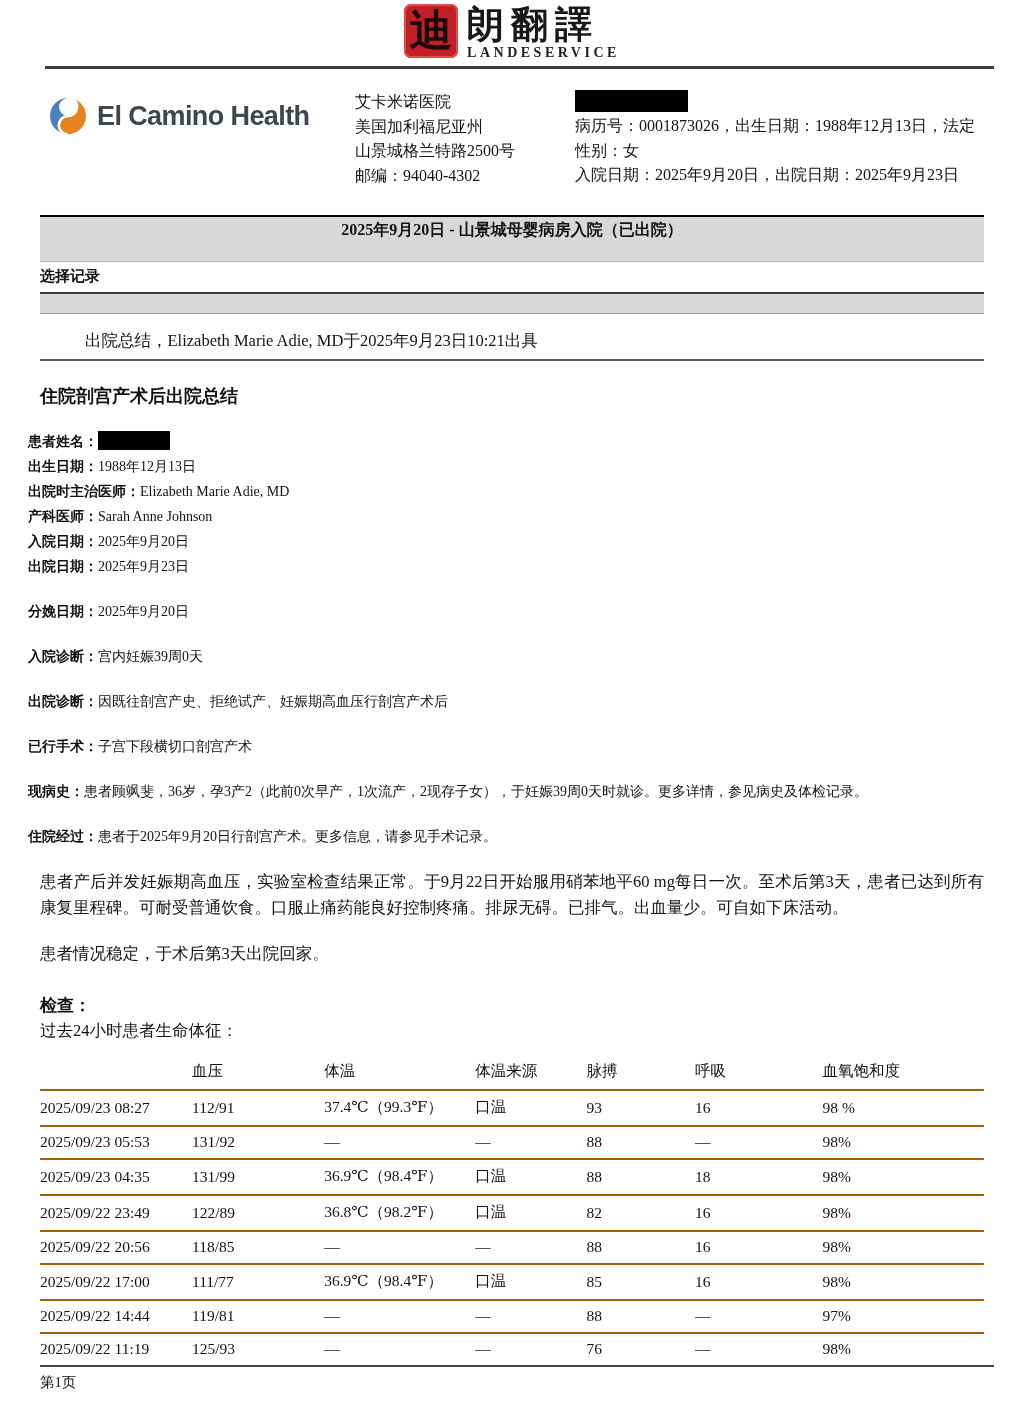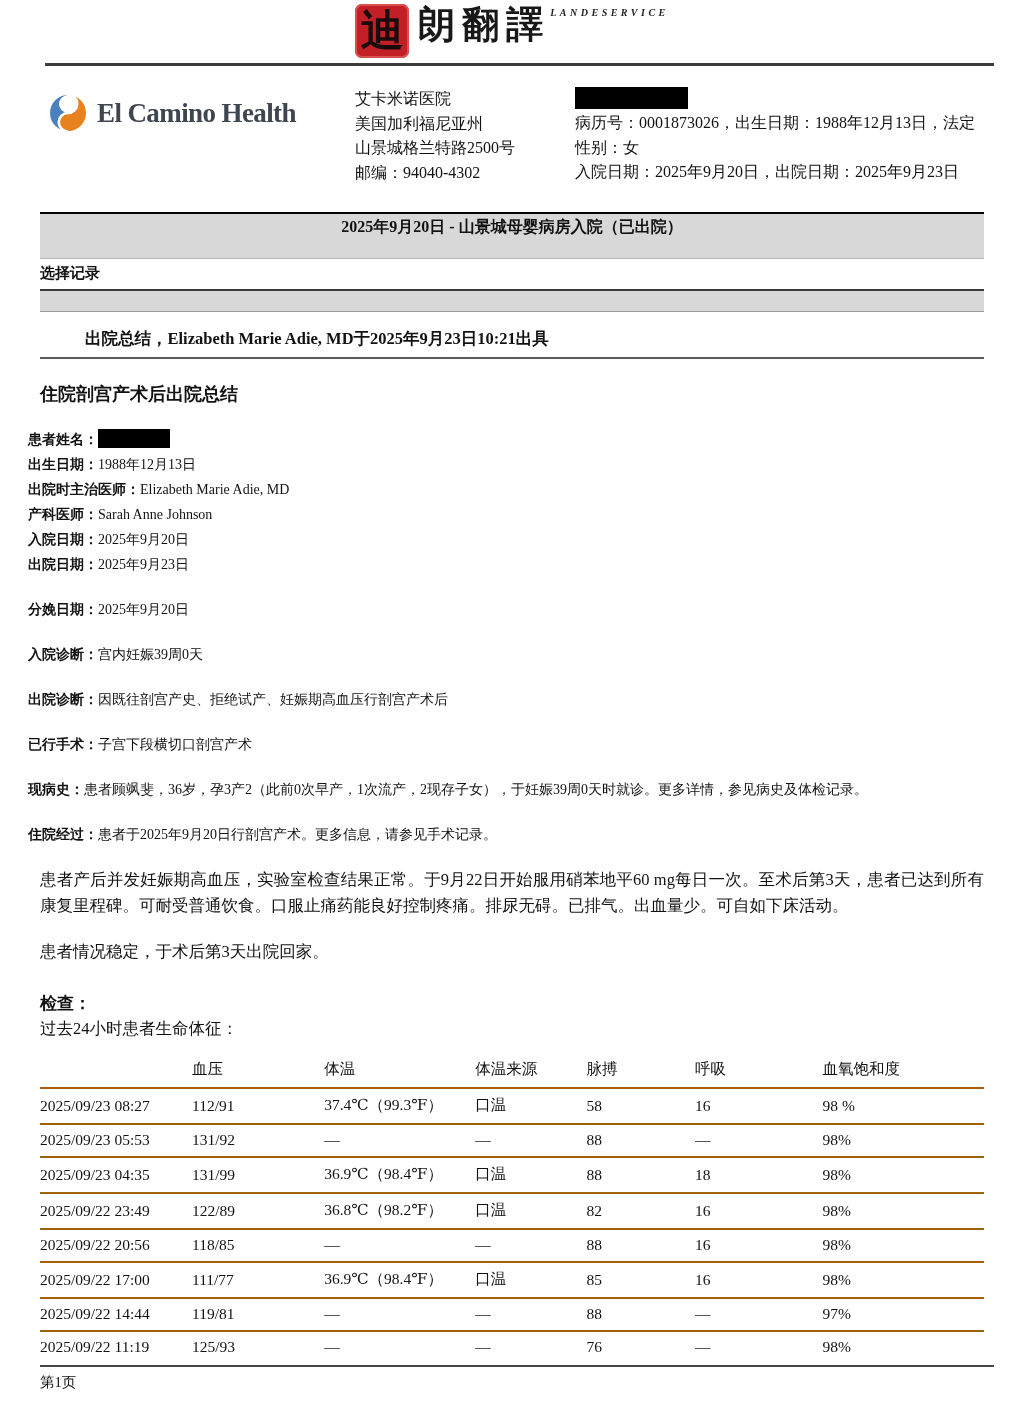--- a/index.html
+++ b/index.html
@@ -8,45 +8,45 @@
     font-family:"Liberation Serif","DejaVu Serif",serif;
     display:flex; flex-direction:column; overflow:hidden;
   }
   
   .trans-header { display:flex; justify-content:center; align-items:flex-start; gap:9px; padding-top:4px; }
   .stamp {
     width:54px; height:54px; background:#c22026; border-radius:7px;
     display:flex; align-items:center; justify-content:center;
     font-size:43px; font-weight:bold; color:#190b0b; box-shadow:inset 0 0 0 2px #d9504f;
   }
-  .brand-col { display:flex; flex-direction:row; padding-top:2px; }
+  .brand-col { display:flex; flex-direction:column; padding-top:2px; }
   .brand-cn { font-size:37px; font-weight:bold; line-height:38px; letter-spacing:7px; color:#181818; }
-  .brand-en { font-size:10px; font-weight:bold; letter-spacing:3.5px; margin-top:1px; color:#222;font-style:italic; }
+  .brand-en { font-size:14px; font-weight:bold; letter-spacing:3.5px; margin-top:1px; color:#222; }
   .header-rule { border-top:3px solid #3c3c3c; margin:5px 30px 0 45px; }
 
   
   .letterhead { display:flex; padding:21px 40px 0 48px; }
   .logo-block { width:307px; display:flex; align-items:center; gap:9px; align-self:flex-start; padding-top:6px; }
   .logo-mark { width:40px; height:40px; flex:0 0 auto; }
   .logo-text {
-    font-family:Liberation Serif, serif; font-weight:bold;
+    font-family:Liberation Sans, sans-serif; font-weight:bold;
     font-size:27px; color:#3e4650; letter-spacing:-0.6px; white-space:nowrap;
   }
   .hospital-block { width:220px; font-size:16px; line-height:24.5px; }
   .patient-block { flex:1; font-size:16px; line-height:24.5px; }
   .redaction-lg { width:113px; height:22px; background:#000; display:block; margin-bottom:2px; }
 
   
   .banner {
     margin:27px 40px 0; background:#d8d8d8; border-top:2px solid #000; border-bottom:1px solid #b5b5b5;
     text-align:center; font-weight:bold; font-size:16px; padding:3px 0 20px;
   }
   .select-record { margin:1px 40px 0; font-size:15px; font-weight:bold; padding:4px 0 3px; }
   .bar-empty { margin:3px 40px 0; background:#d8d8d8; border-top:2px solid #3a3a3a; border-bottom:1px solid #9c9c9c; height:20px; }
-  .doc-heading { margin:16px 40px 0; padding-left:45px; font-weight:bold; font-size:16.5px; }
+  .doc-heading { margin:16px 40px 0; padding-left:45px; font-weight:normal; font-size:16.5px; }
   .doc-rule { border-top:2px solid #5a5a5a; margin:7px 40px 0; }
 
   
   .summary-title { margin:23px 40px 0; font-size:18px; font-weight:bold; }
   .fields { margin:21px 28px 0; font-size:14px; line-height:25px; }
   .field-row { text-align:justify; }
   .field-row .lbl { font-weight:bold; }
   .gap { margin-top:20px; }
   .redaction-sm { display:inline-block; width:72px; height:19px; background:#000; vertical-align:-4px; }
   .para { margin:20px 40px 0; font-size:16.5px; line-height:26px; text-align:justify; }
@@ -172,21 +172,21 @@
         <th>呼吸</th>
         <th>血氧饱和度</th>
       </tr>
     </thead>
   <tbody>
       <tr>
         <td>2025/09/23 08:27</td>
         <td>112/91</td>
         <td>37.4℃（99.3℉）</td>
         <td>口温</td>
-        <td>58</td>
+        <td>93</td>
         <td>16</td>
         <td>98 %</td>
       </tr>
       <tr>
         <td>2025/09/23 05:53</td>
         <td>131/92</td>
         <td>—</td>
         <td>—</td>
         <td>88</td>
         <td>—</td>

